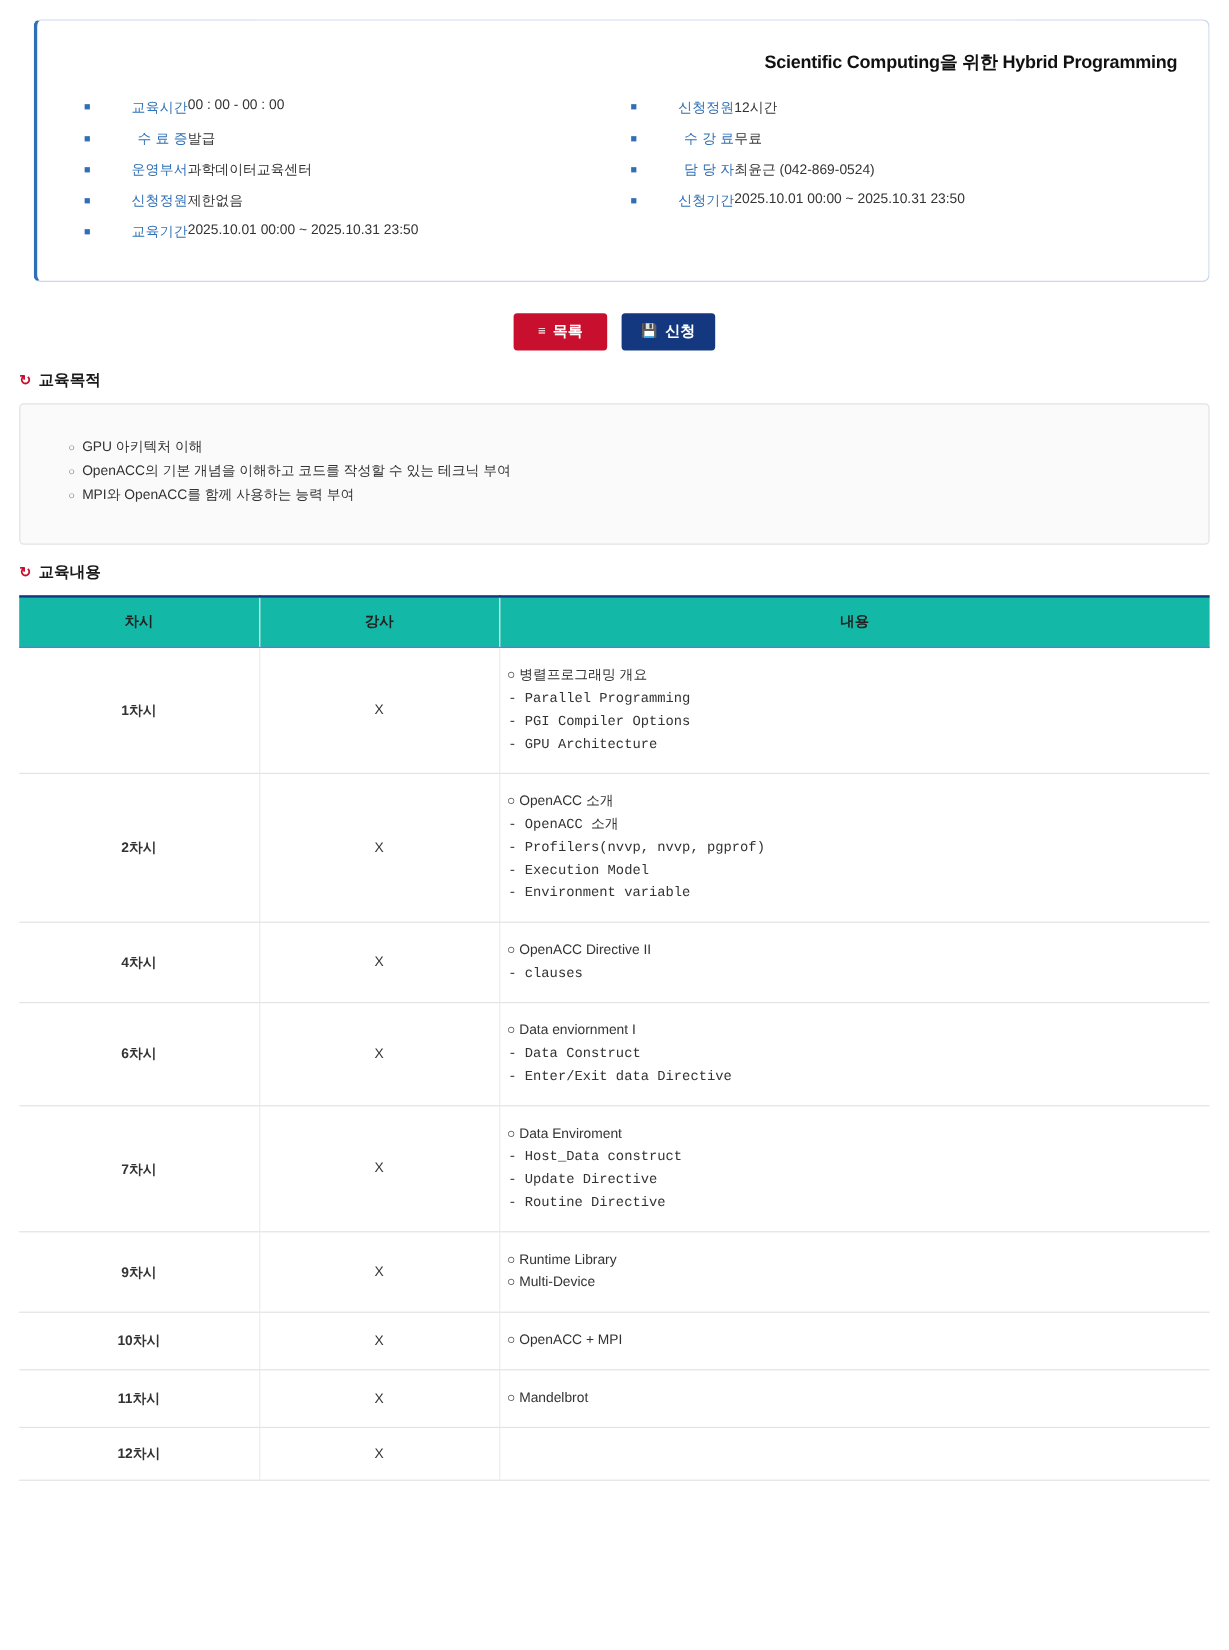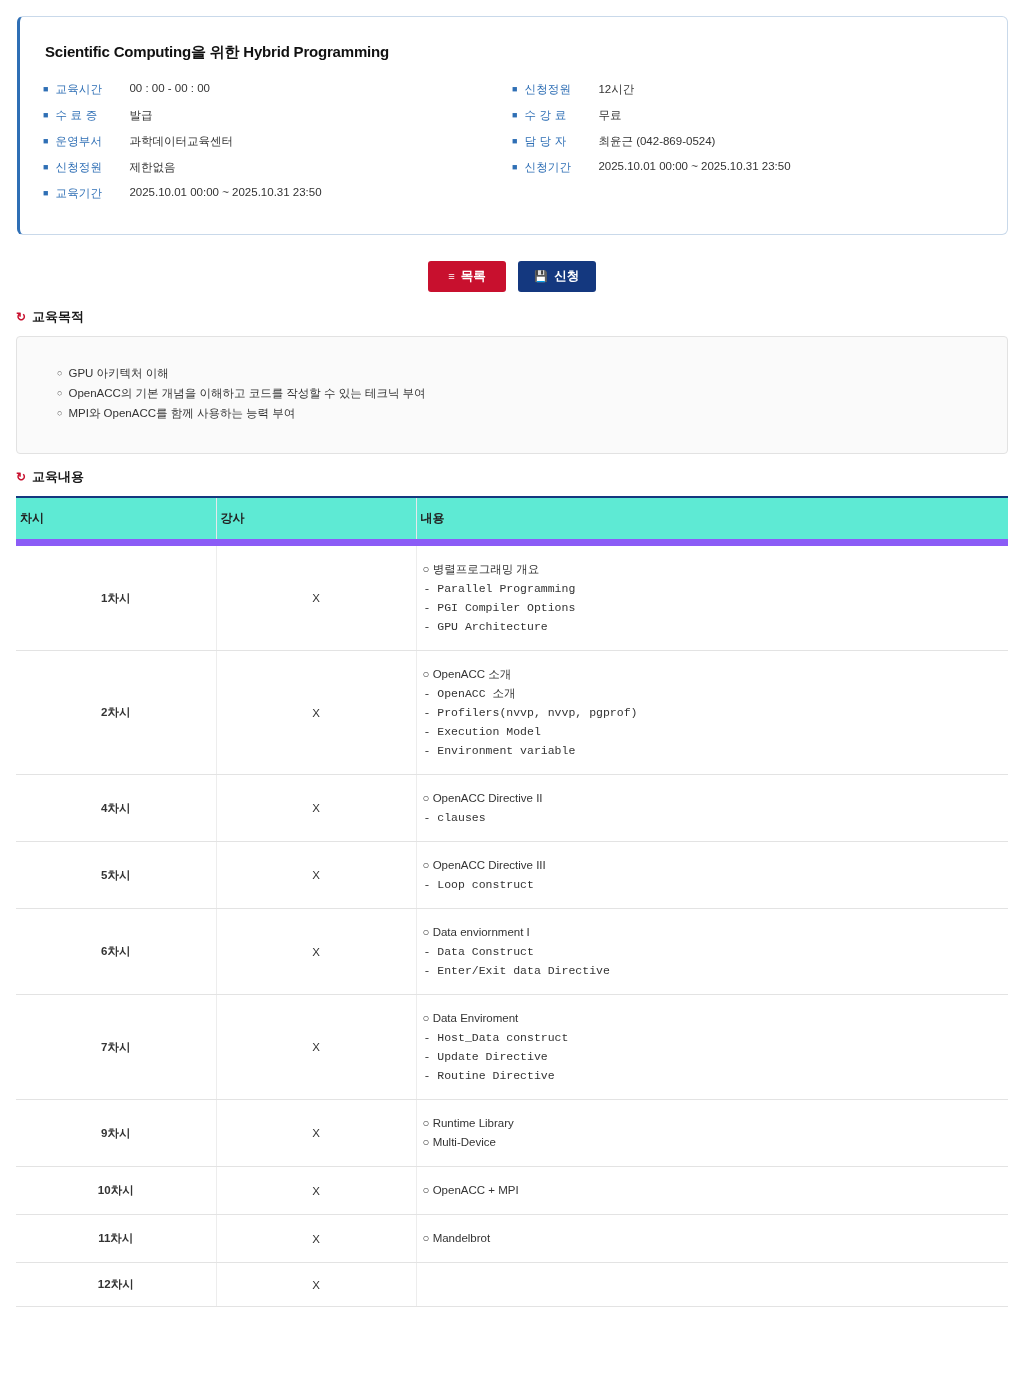--- a/index.html
+++ b/index.html
@@ -18,22 +18,23 @@
   .page {
     width: 1024px;
     padding: 10px 16px 30px 16px;
   }
 
   
   .info-card {
     border: 1px solid #c9d9ea;
     border-radius: 6px;
     border-left: 3px solid #2f6fb5;
-    padding: 22px 26px 22px 23px;
-    margin: 6px 0 0 1px;
+    padding: 22px 26px 22px 39px;
+    margin: 6px 0 0 12px;
+    text-align: right;
   }
   .course-title {
     font-size: 15px;
     font-weight: bold;
     color: #111;
     margin: 4px 0 20px 2px;
     letter-spacing: -0.2px;
   }
   .info-grid {
     display: flex;
@@ -128,28 +129,28 @@
   }
   .circ { font-size: 9px; line-height: 20px; color: #555; }
 
   
   table.curriculum {
     width: 100%;
     border-collapse: collapse;
     border-top: 2px solid #14387f;
   }
   table.curriculum th {
-    background: #5eead4;
-    border-bottom: 7px solid #8b5cf6;
+    background: #14b8a6;
+    border-bottom: 1px solid #8b5cf6;
     border-right: 1px solid #e5e8ec;
     font-size: 12px;
     font-weight: bold;
     color: #222;
     padding: 12px 4px;
-    text-align: left;
+    text-align: center;
   }
   table.curriculum th:last-child { border-right: none; }
   table.curriculum td {
     border-bottom: 1px solid #e3e3e3;
     border-right: 1px solid #ededed;
     font-size: 11.5px;
     color: #333;
     padding: 14px 6px;
     vertical-align: middle;
   }
@@ -299,28 +300,20 @@
         </tr>
         <tr>
           <td class="c-session">4차시</td>
           <td class="c-teacher">X</td>
           <td class="c-content">
             <div class="c-line">○ OpenACC Directive II</div>
             <div class="c-line c-sub">- clauses</div>
           </td>
         </tr>
         <tr>
-          <td class="c-session">5차시</td>
-          <td class="c-teacher">X</td>
-          <td class="c-content">
-            <div class="c-line">○ OpenACC Directive III</div>
-            <div class="c-line c-sub">- Loop construct</div>
-          </td>
-        </tr>
-        <tr>
           <td class="c-session">6차시</td>
           <td class="c-teacher">X</td>
           <td class="c-content">
             <div class="c-line">○ Data enviornment I</div>
             <div class="c-line c-sub">- Data Construct</div>
             <div class="c-line c-sub">- Enter/Exit data Directive</div>
           </td>
         </tr>
         <tr>
           <td class="c-session">7차시</td>

